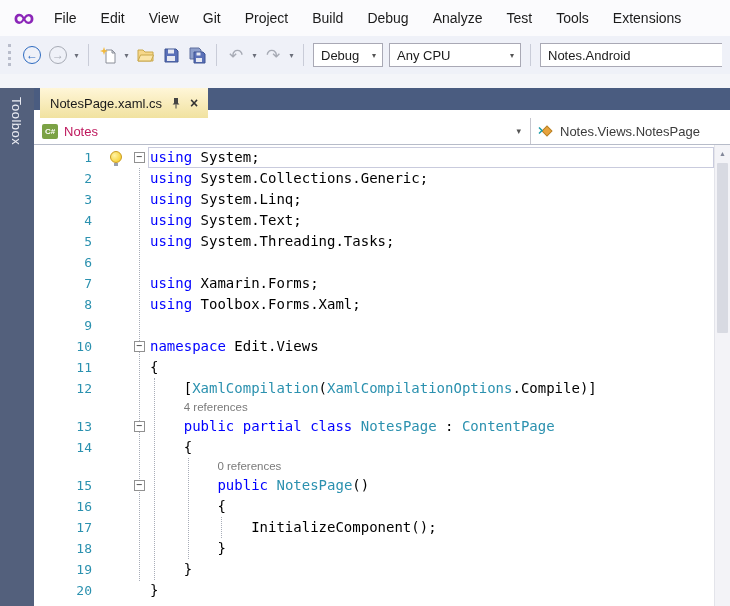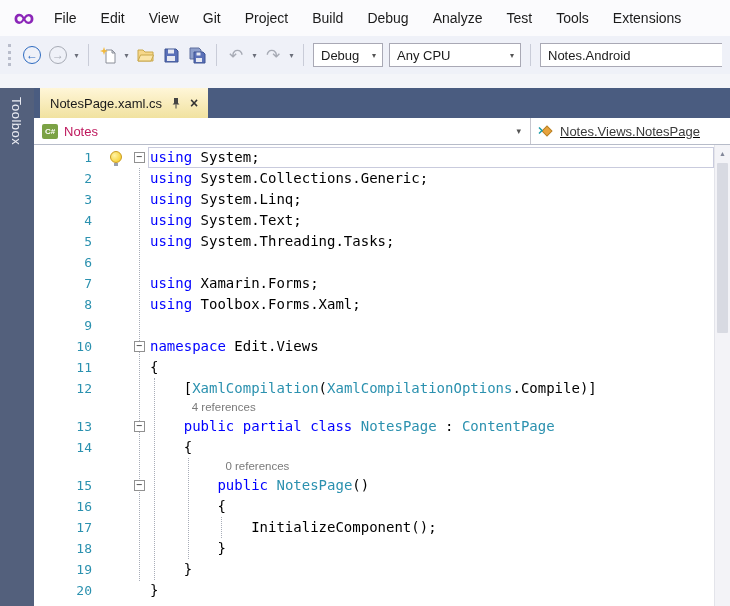--- a/index.html
+++ b/index.html
@@ -20,41 +20,41 @@
   .gray { color:#A7ABB5; border-color:#A7ABB5; }
   .glyph-btn { font-size:17px; color:#A7ABB5; }
   .caret-sm { width:11px; font-size:8px; color:#6A6E79; text-align:center; }
   .tb-sep { width:1px; height:22px; background:#C9CCD8; margin:0 6px; }
   .combo { height:24px; background:#fff; border:1px solid #A9A9B5; display:flex; align-items:center; font-size:13px; color:#1B1B1B; padding-left:7px; margin:0 3px; }
   .combo .caret { margin-left:auto; padding:0 6px; font-size:8px; color:#555; }
   .combo.startup { flex:1; margin-right:8px; border-right:none; }
   .filler { height:14px; background:#F4F5F9; }
 
   
-  .tab-well { position:absolute; top:88px; left:34px; right:0; height:30px; background:#4A5C80; }
+  .tab-well { position:absolute; top:88px; left:34px; right:0; height:22px; background:#4A5C80; }
   .side-strip { position:absolute; top:88px; left:0; bottom:0; width:34px; background:#53607C; z-index:3; }
   .side-tab-label { writing-mode:vertical-rl; color:#E9EBF2; font-size:13px; padding-top:9px; margin-left:9px; letter-spacing:.5px; }
   .doc-tab { position:absolute; left:6px; top:0; height:30px; background:linear-gradient(#FFF6D8,#F1E2A0); display:flex; align-items:center; padding:0 10px; gap:8px; }
   .doc-tab .label { font-size:13px; color:#1A1A1A; white-space:nowrap; }
   .x-icon { font-size:14px; color:#333; font-weight:bold; line-height:1; }
 
   
   .nav-bar { position:absolute; top:118px; left:34px; right:0; height:27px; background:#fff; border-bottom:1px solid #B7BCC9; display:flex; }
   .nav-left { flex:1; display:flex; align-items:center; padding-left:8px; gap:6px; }
   .nav-left .caret, .nav-right .caret { margin-left:auto; padding-right:9px; font-size:9px; color:#555; }
-  .nav-right { width:200px; border-left:1px solid #C6C6CE; display:flex; align-items:center; padding-left:7px; gap:6px;text-decoration:underline; }
+  .nav-right { width:200px; border-left:1px solid #C6C6CE; display:flex; align-items:center; padding-left:7px; gap:6px; }
   .nav-label { font-size:13px; color:#be185d; white-space:nowrap; }
   .nav-right .nav-label { color:#3B3B3B; }
   .cs-icon { width:16px; height:15px; background:#7BA245; border-radius:2px; color:#fff; font-size:8px; font-weight:bold; display:flex; align-items:center; justify-content:center; }
 
   
   .editor { position:absolute; top:145px; left:34px; right:0; bottom:0; background:#fff; overflow:hidden; }
   .rows { position:absolute; top:2px; left:0; right:16px; z-index:1; }
   .row { display:flex; height:21px; font-family:"DejaVu Sans Mono", monospace; font-size:14px; line-height:21px; }
-  .row.lens-row { height:17px;padding-left:8px; }
+  .row.lens-row { height:17px; }
   .gutter { width:68px; flex:none; text-align:right; padding-right:10px; color:#2B91AF; font-size:13px; }
   .bulbcol { width:28px; flex:none; position:relative; }
   .foldcol { width:18px; flex:none; display:flex; align-items:center; justify-content:center; }
   .fold-box { width:11px; height:11px; border:1px solid #919191; background:#fff; font-size:10px; line-height:8px; text-align:center; color:#333; position:relative; z-index:2; font-family:"DejaVu Sans Mono", monospace; }
   .code { flex:1; white-space:pre; color:#000; padding-left:2px; }
   .row.current .code { box-shadow:inset 0 0 0 1px #C9CBDD; }
   .tok.kw { color:#0000FF; }
   .tok.ty { color:#2B91AF; }
   .lens-row .code { font-family:"Liberation Sans", sans-serif; font-size:11.5px; color:#7A7A7A; line-height:16px; }
   .bulb { width:12px; height:12px; border-radius:50%; background:radial-gradient(circle at 35% 35%, #FFF3A6, #F5C818); border:1px solid #C99A1E; margin:4px 0 0 8px; position:relative; }

